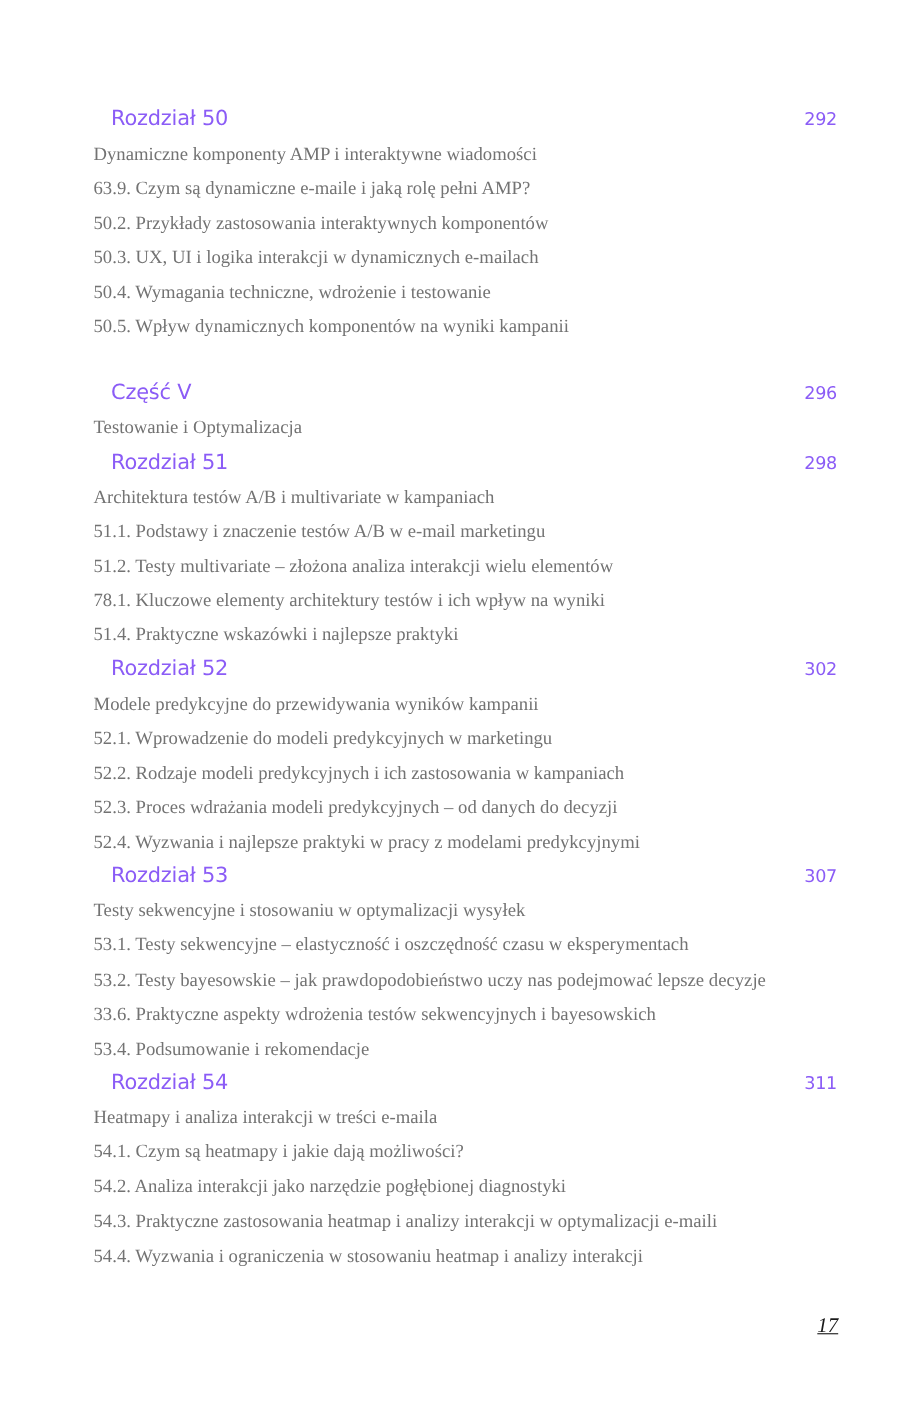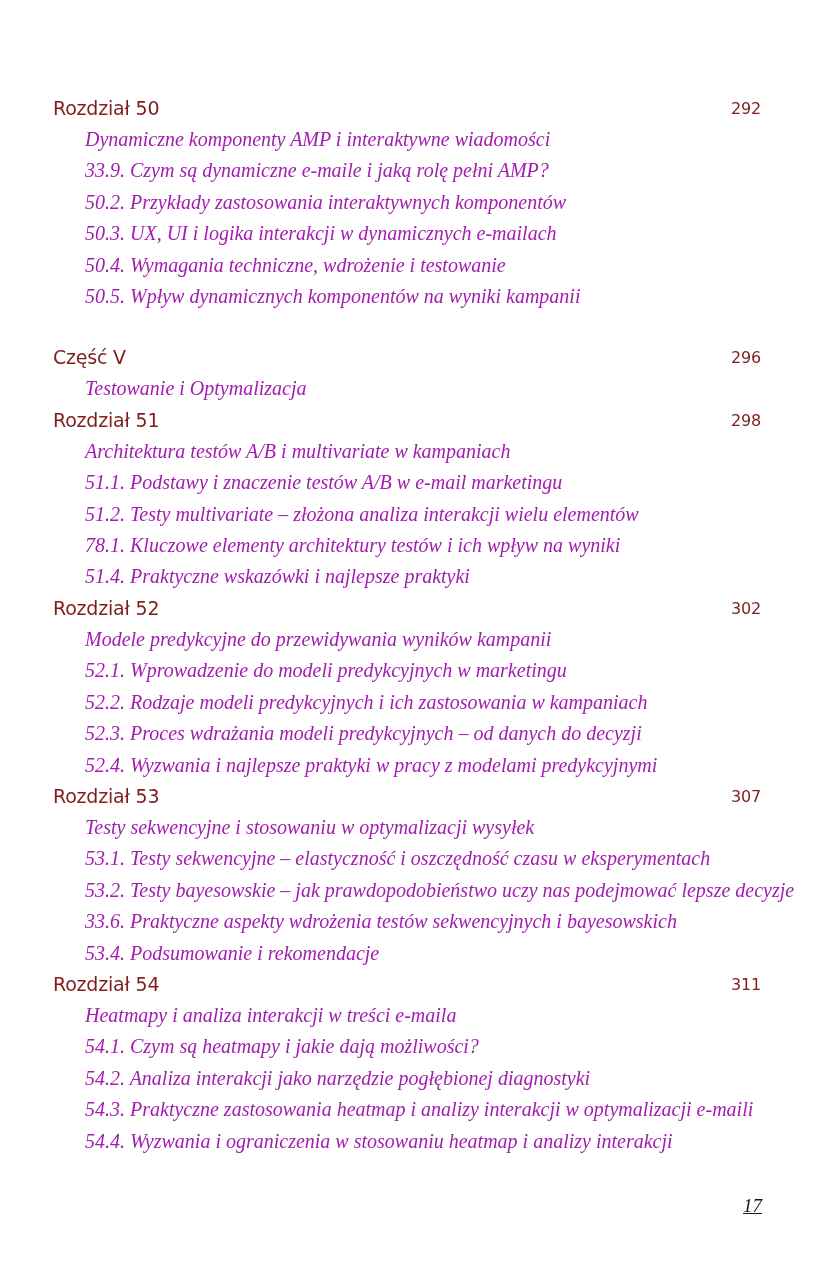--- a/index.html
+++ b/index.html
@@ -2,45 +2,45 @@
 <html><head>
 <meta charset="utf-8">
 <style>
   html, body { margin: 0; padding: 0; background: #ffffff; }
   body { width: 822px; height: 1274px; position: relative; overflow: hidden; color: #1a1a1a; }
   .page { position: absolute; left: 0; top: 0; width: 822px; height: 1274px; }
   .toc { position: absolute; left: 53px; top: 93px; width: 708px; }
   .heading {
     display: flex; justify-content: space-between; align-items: flex-start;
     font-family: "DejaVu Sans", sans-serif; font-size: 19px; line-height: 31px;
-    color: #7f1d1d; letter-spacing: -0.2px;
+    color: #8b5cf6; letter-spacing: -0.2px; margin-left: 48px;
   }
   .heading .num { font-family: "DejaVu Sans", sans-serif; font-size: 16px; }
   .sub {
-    font-family: "Liberation Serif", serif; font-style: italic; font-size: 20px;
-    line-height: 31.4px; padding-left: 32px; color: #a21caf; white-space: nowrap;
+    font-family: "Liberation Serif", serif; font-size: 17px;
+    line-height: 31.4px; padding-left: 32px; color: #737373; white-space: nowrap;
   }
   .gap { height: 30px; }
   .folio {
     position: absolute; left: 743px; top: 1195px;
     font-family: "Liberation Serif", serif; font-style: italic; font-size: 19px; color: #1a1a1a; text-decoration: underline;
   }
 </style>
 </head>
 <body>
 
 <div class="page">
   <div class="toc">
 
     <div class="heading">
       <span>Rozdział 50</span>
       <span class="num">292</span>
     </div>
     <div class="sub">Dynamiczne komponenty AMP i interaktywne wiadomości</div>
-    <div class="sub">33.9. Czym są dynamiczne e-maile i jaką rolę pełni AMP?</div>
+    <div class="sub">63.9. Czym są dynamiczne e-maile i jaką rolę pełni AMP?</div>
     <div class="sub">50.2. Przykłady zastosowania interaktywnych komponentów</div>
     <div class="sub">50.3. UX, UI i logika interakcji w dynamicznych e-mailach</div>
     <div class="sub">50.4. Wymagania techniczne, wdrożenie i testowanie</div>
     <div class="sub">50.5. Wpływ dynamicznych komponentów na wyniki kampanii</div>
 
     <div class="gap"></div>
 
     <div class="heading">
       <span>Część V</span>
       <span class="num">296</span>

